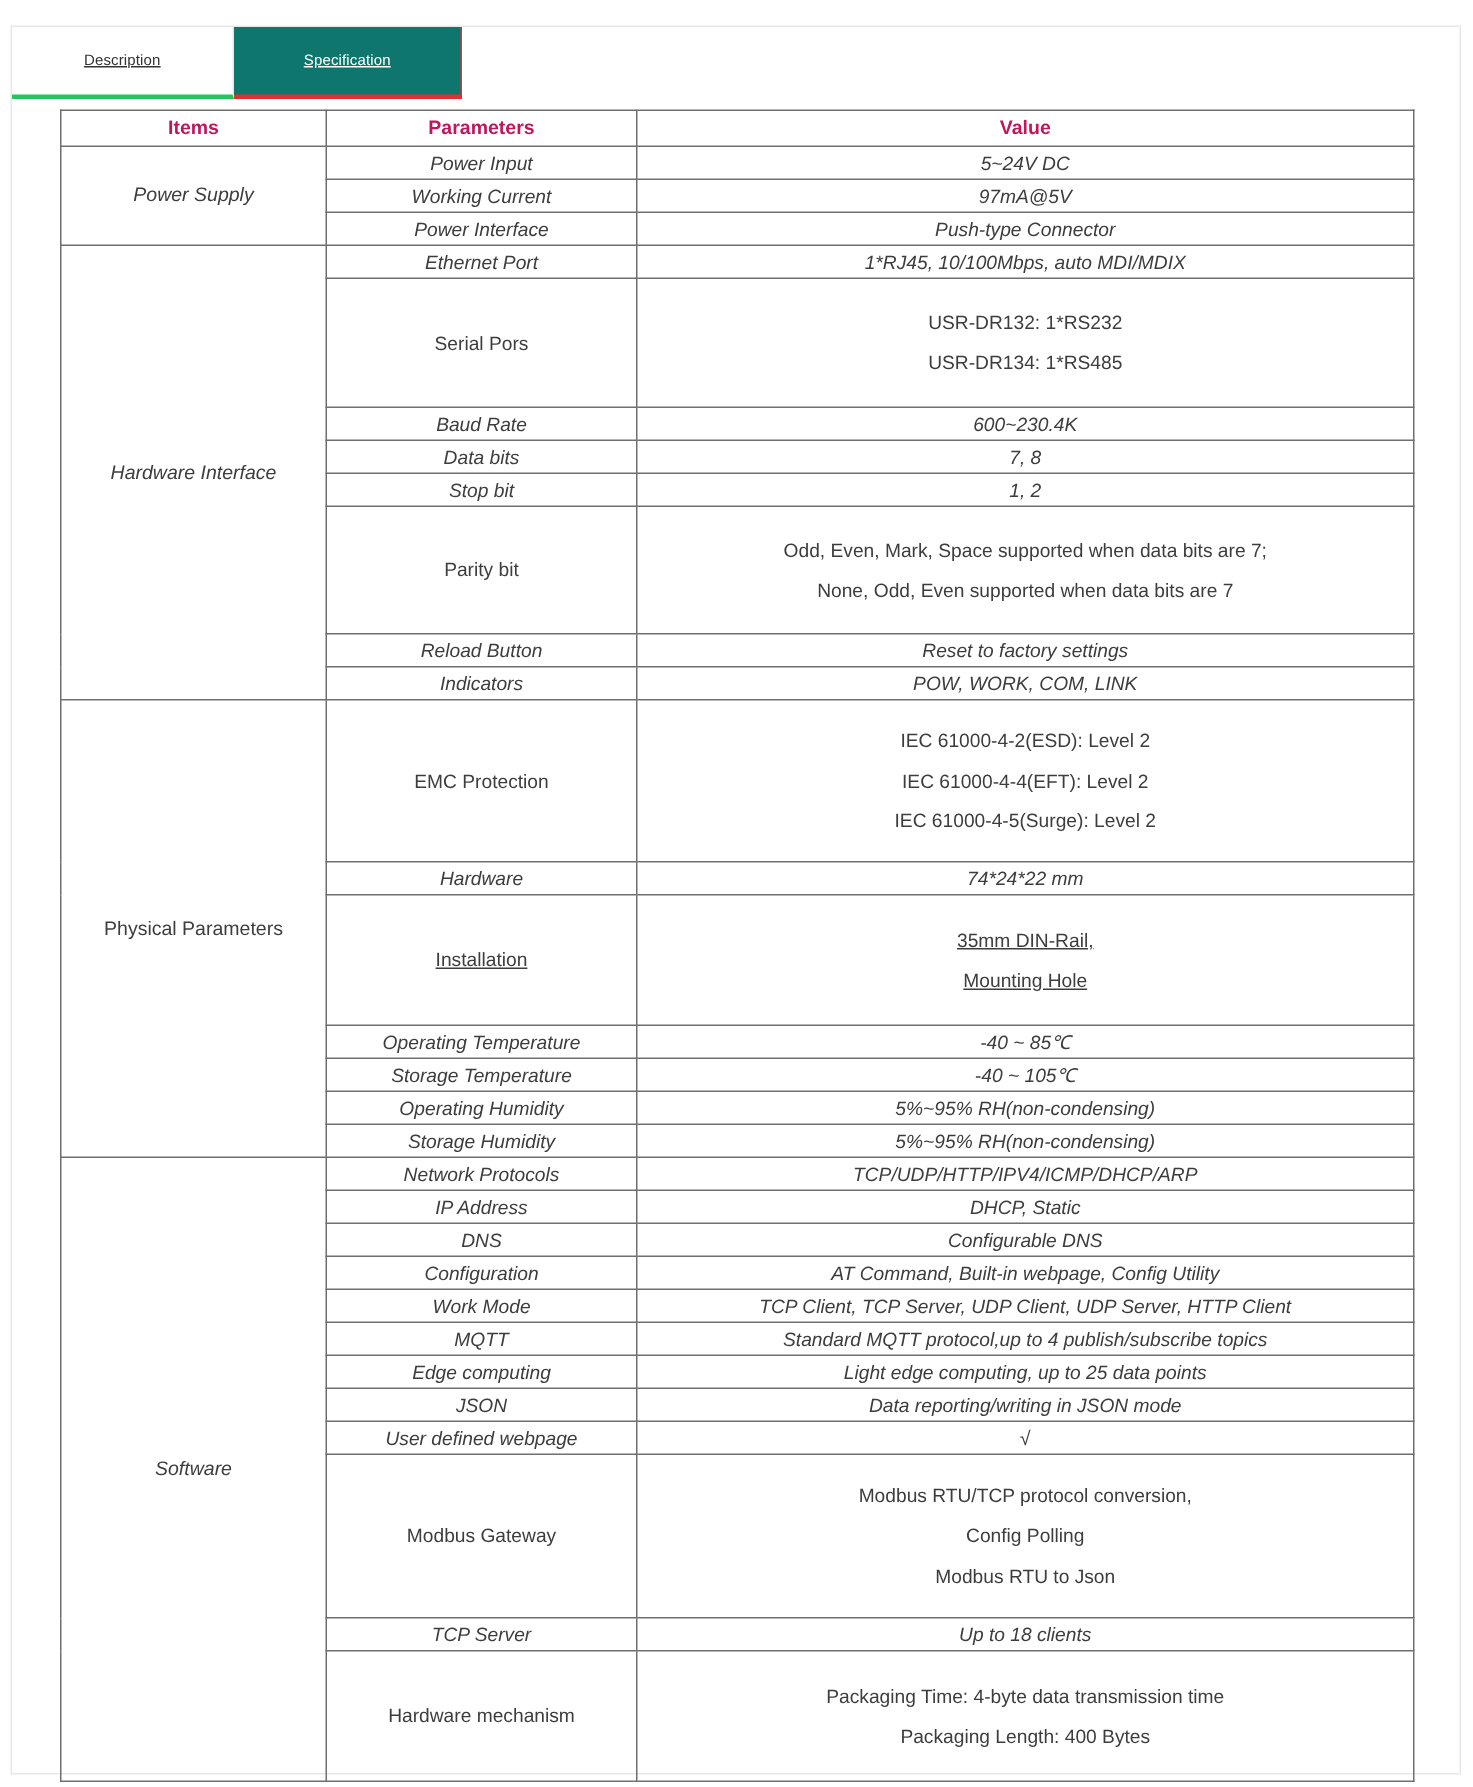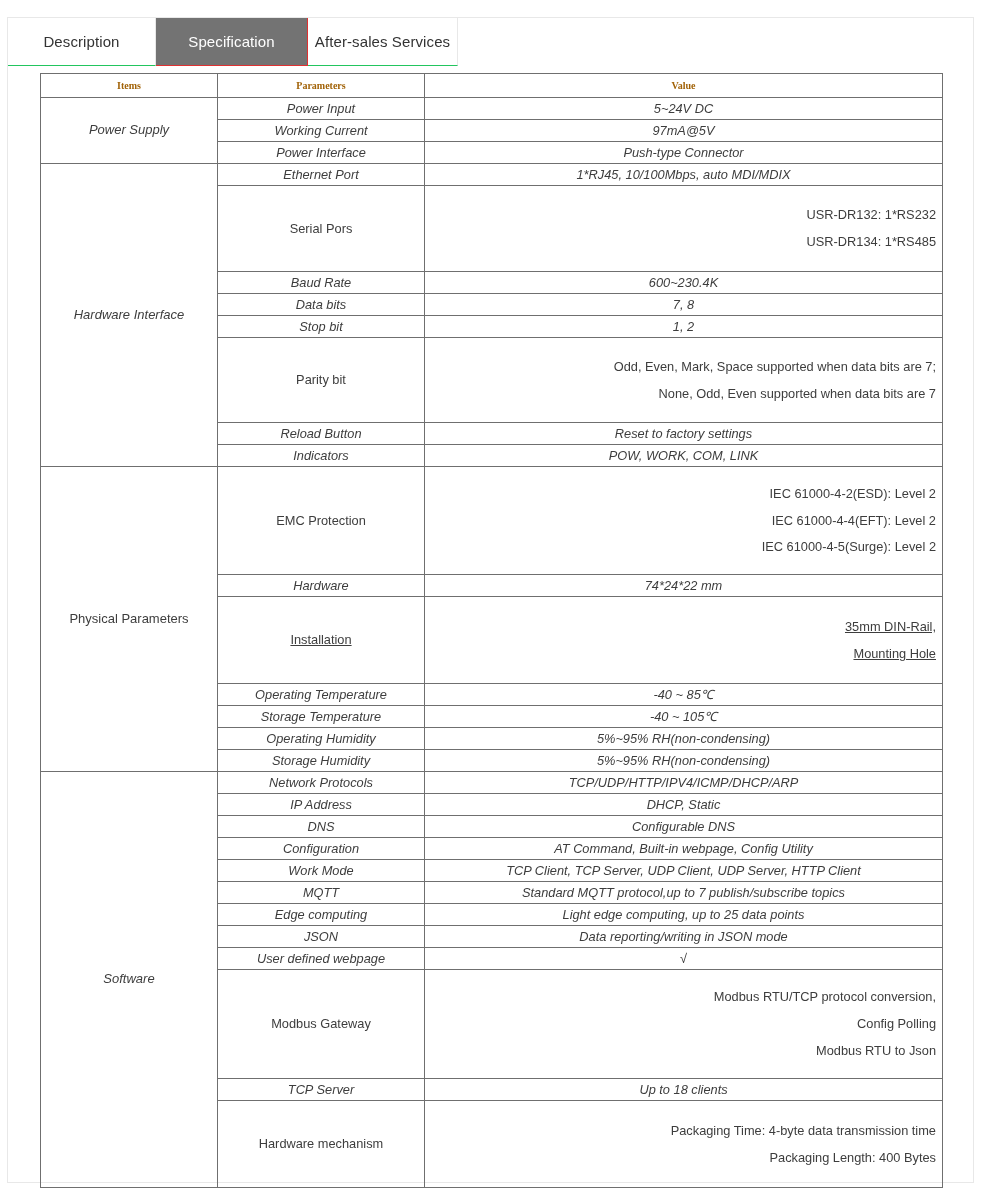--- a/index.html
+++ b/index.html
@@ -41,34 +41,35 @@
     height: 48px;
     display: flex;
     align-items: stretch;
   }
   .tab {
     box-sizing: border-box;
     height: 48px;
     display: flex;
     align-items: center;
     justify-content: center;
-    font-size: 15px;
+    font-size: 10px;
     color: #333333;
     background: #ffffff;
     border-right: 1px solid #e8e8e8;
-    border-bottom: 1px solid #22c55e;
+    border-bottom: 3px solid #22c55e;
     cursor: pointer;
     user-select: none;
     letter-spacing: 0.1px;
+    text-decoration: underline;
   }
   .tab.t0 { width: 148px; }
   .tab.t1 { width: 152px; }
   .tab.t2 { width: 150px; }
   .tab.active {
-    background: #737373;
+    background: #0f766e;
     color: #ffffff;
     border-right-color: #e03131;
     border-bottom-color: #e03131;
   }
 
   
   .table-wrap {
     position: absolute;
     left: 32px;
     top: 55px;
@@ -88,31 +89,29 @@
   table.spec th,
   table.spec td {
     border: 1px solid #6f6f6f;
     text-align: center;
     vertical-align: middle;
     padding: 0 6px;
     line-height: 1.55;
   }
   table.spec thead th {
     font-weight: bold;
-    color: #a16207;
+    color: #be185d;
     height: 23px;
-    font-size: 10px;
-    font-family: Liberation Serif, serif;
+    font-size: 13px;
   }
   table.spec td.group {
     font-size: 13px;
   }
   table.spec td .ml {
     display: block;
-    text-align: right;
   }
   table.spec td .ml + .ml {
     margin-top: 7px;
   }
   
   tr.h-std > td { height: 21px; font-style: italic; }
   tr.h-tall-a > td { height: 85px; }   
   tr.h-tall-b > td { height: 84px; }   
   tr.h-tall-c > td { height: 107px; }  
   tr.h-tall-d > td { height: 86px; text-decoration: underline; }   
@@ -124,23 +123,20 @@
 
 <div class="page">
   <div class="panel">
 
     <div class="tabbar">
       <div class="tab t0">
         <span>Description</span>
       </div>
       <div class="tab t1 active">
         <span>Specification</span>
-      </div>
-      <div class="tab t2">
-        <span>After-sales Services</span>
       </div>
     </div>
 
     <div class="table-wrap">
       <table class="spec">
         <colgroup>
           <col class="c-items">
           <col class="c-params">
           <col class="c-value">
         </colgroup>
@@ -260,21 +256,21 @@
           <tr class="h-std">
             <td>Configuration</td>
             <td>AT Command, Built-in webpage, Config Utility</td>
           </tr>
           <tr class="h-std">
             <td>Work Mode</td>
             <td>TCP Client, TCP Server, UDP Client, UDP Server, HTTP Client</td>
           </tr>
           <tr class="h-std">
             <td>MQTT</td>
-            <td>Standard MQTT protocol,up to 7 publish/subscribe topics</td>
+            <td>Standard MQTT protocol,up to 4 publish/subscribe topics</td>
           </tr>
           <tr class="h-std">
             <td>Edge computing</td>
             <td>Light edge computing, up to 25 data points</td>
           </tr>
           <tr class="h-std">
             <td>JSON</td>
             <td>Data reporting/writing in JSON mode</td>
           </tr>
           <tr class="h-std">

